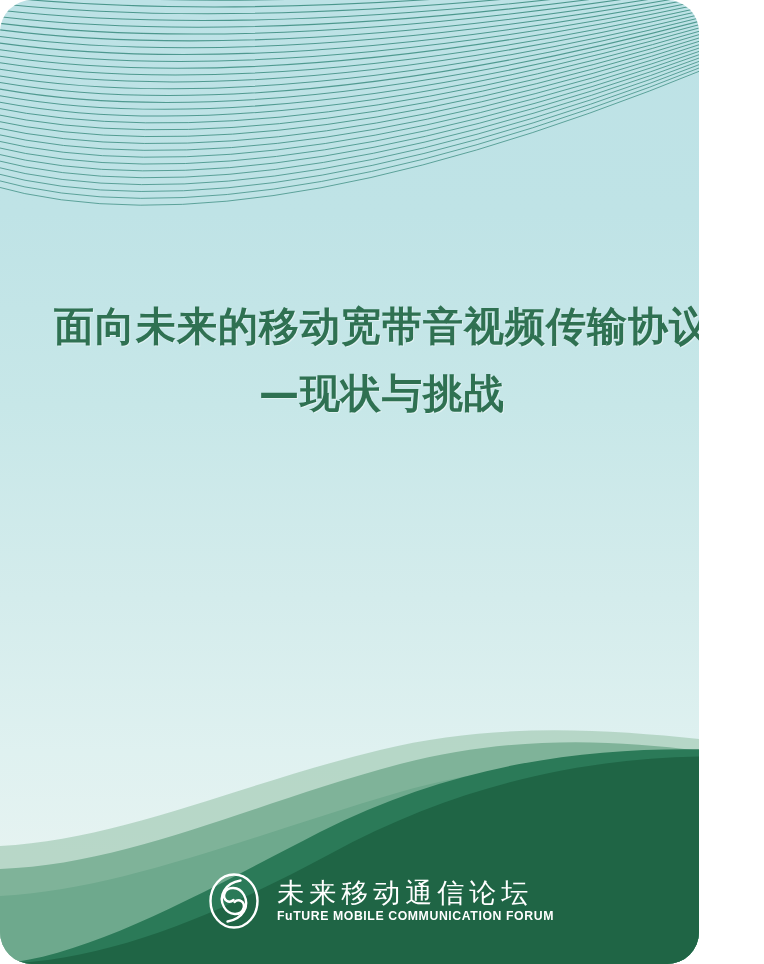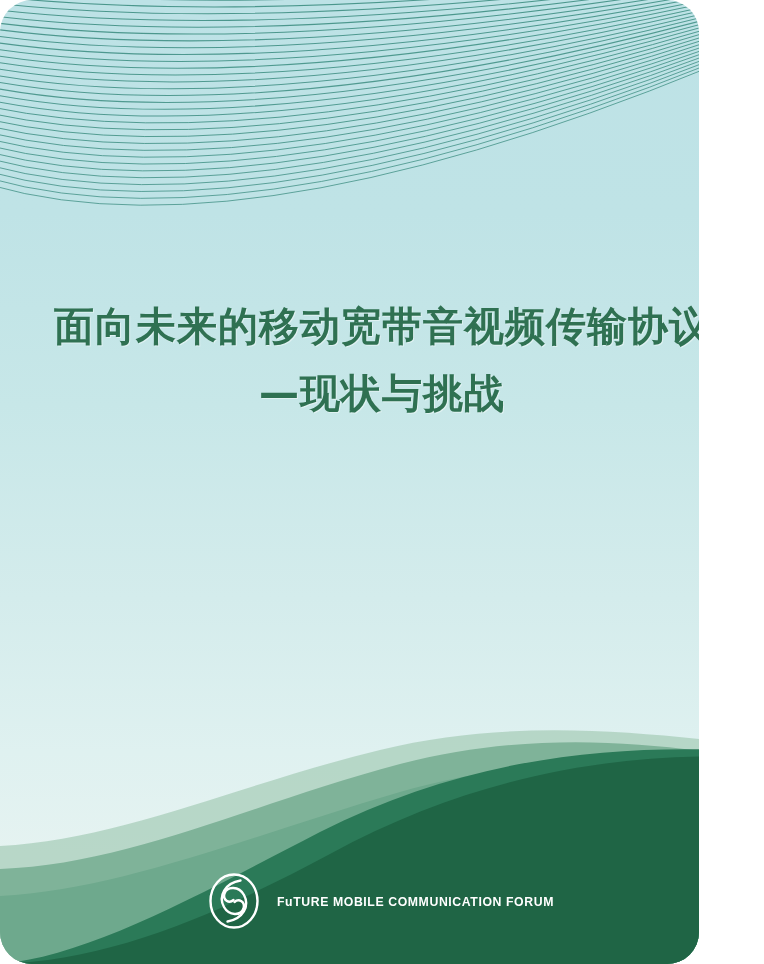--- a/index.html
+++ b/index.html
@@ -181,17 +181,18 @@
 
   <div id="logo-lockup">
     <svg id="logo-mark" viewBox="0 0 54 58">
       <ellipse cx="27" cy="29" rx="23.5" ry="26.5" fill="none" stroke="#ffffff" stroke-width="2.4"></ellipse>
       <path d="M33.5 8.5 C18 11 11 24 17 35 C22 44 34 44 36.5 36.5
                C38.5 30 32 26 27.5 30" fill="none" stroke="#ffffff" stroke-width="2.4" stroke-linecap="round"></path>
       <path d="M20.5 49.5 C36 47 43 34 37 23 C32 14 20 14 17.5 21.5
                C15.5 28 22 32 26.5 28" fill="none" stroke="#ffffff" stroke-width="2.4" stroke-linecap="round"></path>
     </svg>
     <div id="logo-wordmark">
+      <div id="logo-cn">未来移动通信论坛</div>
       <div id="logo-en">FuTURE MOBILE COMMUNICATION FORUM</div>
     </div>
   </div>
 
 </div>
 
 </body></html>

